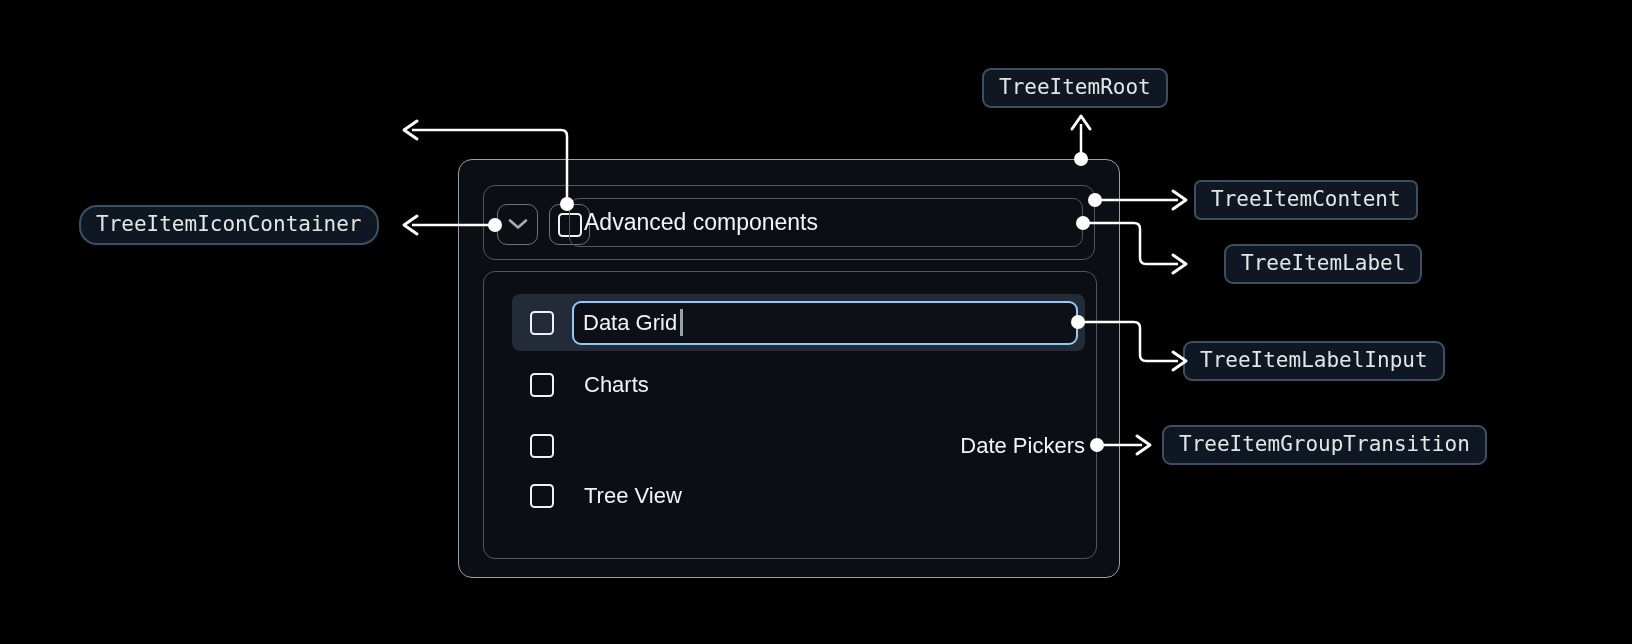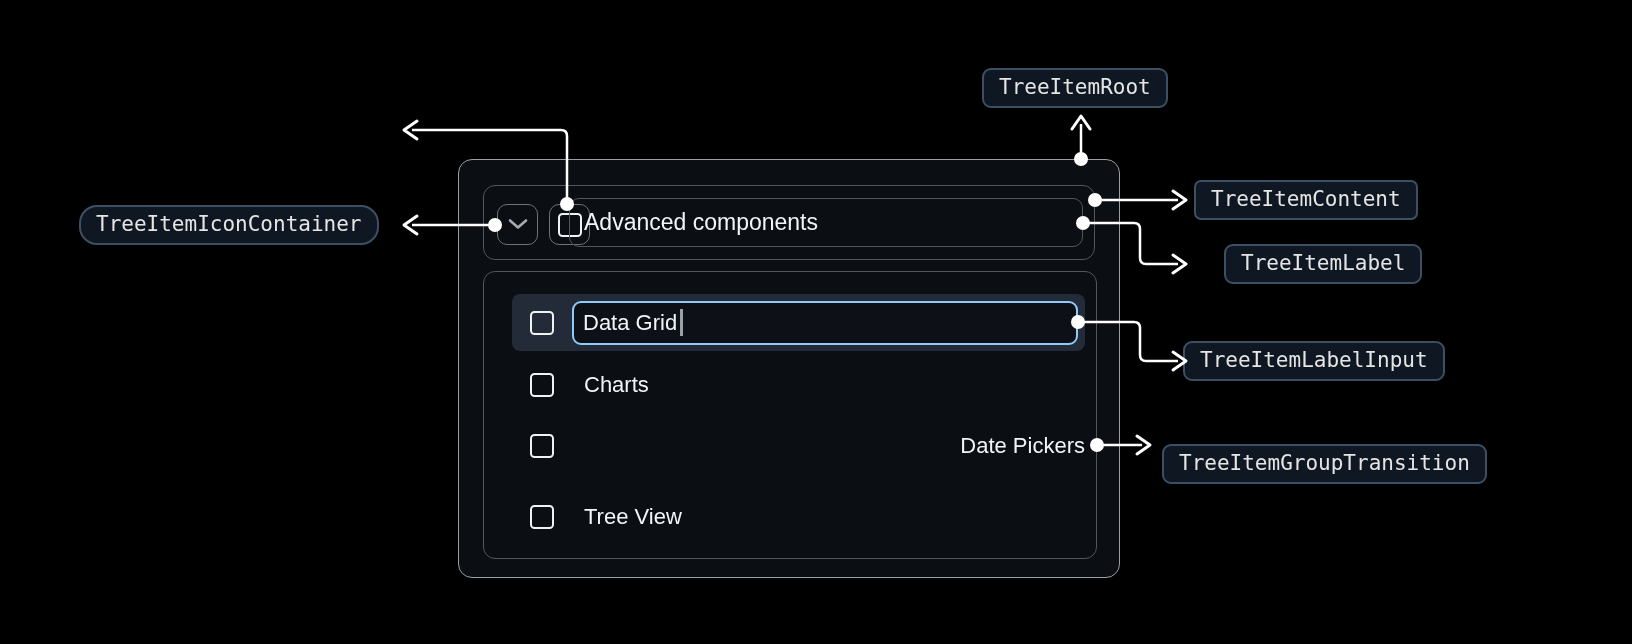--- a/index.html
+++ b/index.html
@@ -99,31 +99,31 @@
       <span>Data Grid</span>
         <span class="caret"></span>
     </div>
   </div>
 
   <div class="row" style="top:417px;justify-content:space-between;">
     <span class="cb"></span>
     <span class="item-label">Date Pickers</span>
   </div>
 
-  <div class="row" style="top:488px;">
+  <div class="row" style="top:467px;">
     <span class="cb"></span>
     <span class="item-label">Tree View</span>
   </div>
 
   <div class="badge" style="left:79px;top:205px;border-radius:18px;">TreeItemIconContainer</div>
   <div class="badge" style="left:982px;top:68px;">TreeItemRoot</div>
   <div class="badge" style="left:1194px;top:180px;border-radius:7px;">TreeItemContent</div>
   <div class="badge" style="left:1224px;top:244px;text-align:center;">TreeItemLabel</div>
   <div class="badge" style="left:1167px;top:341px;margin-left:16px;">TreeItemLabelInput</div>
-  <div class="badge" style="left:1162px;top:444px;">TreeItemGroupTransition</div>
+  <div class="badge" style="left:1162px;top:425px;">TreeItemGroupTransition</div>
 
   <svg class="overlay" width="1632" height="644" viewBox="0 0 1632 644">
 
     <g>
       <path d="M567 204 V136 Q567 130 561 130 H412"></path>
       <path class="head" d="M417 121 L404 130 L417 139"></path>
       <circle cx="567" cy="204" r="7"></circle>
     </g>
 
     <g>

